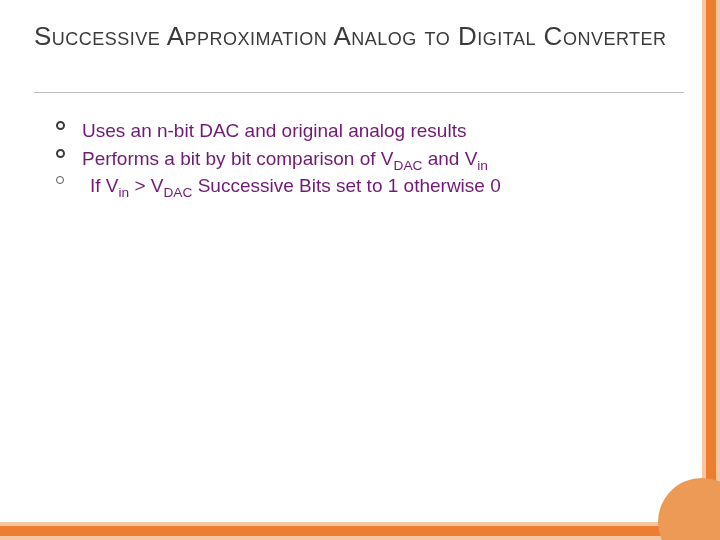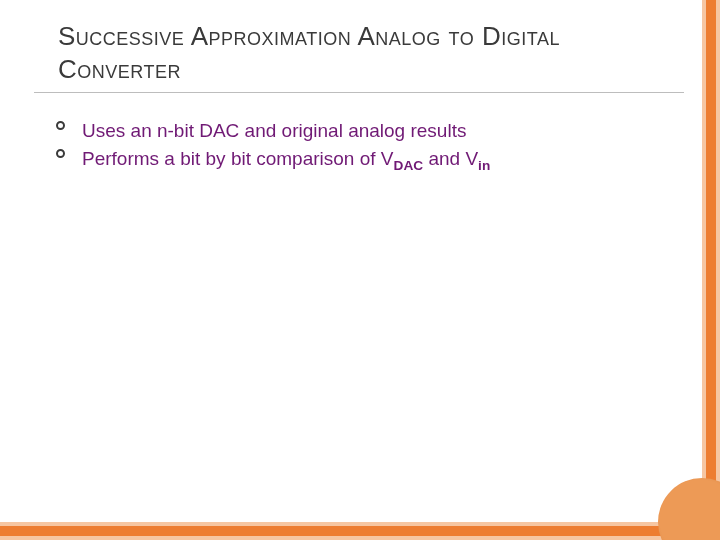--- a/index.html
+++ b/index.html
@@ -71,21 +71,20 @@
     position: absolute;
     left: 34px;
     top: 20px;
     right: 40px;
     font-size: 26px;
     letter-spacing: 0.5px;
     color: #3a3a3a;
     font-weight: 400;
     font-variant: small-caps;
     line-height: 1.25;
-    margin-left: 24px;
   }
   .title-rule {
     position: absolute;
     left: 34px;
     top: 92px;
     right: 36px;
     height: 0;
     border-top: 1px solid #bdbdbd;
   }
   .body {
@@ -131,21 +130,20 @@
     flex: 1 1 auto;
   }
   .sub-indent {
     display:inline-block;
     width: 8px;
   }
   sub {
     font-size: 0.72em;
     vertical-align: sub;
     line-height: 0;
-    font-weight: bold;
   }
 </style>
 </head>
 <body>
 
 <div class="slide">
 
   <div class="title">Successive Approximation Analog to Digital Converter</div>
   <div class="title-rule"></div>
 
@@ -155,20 +153,26 @@
           <span class="ring"></span>
         </span>
         <span class="bullet-text">Uses an n-bit DAC and original analog results</span>
       </div>
       <div class="bullet-row">
         <span class="bullet-mark">
           <span class="ring"></span>
         </span>
         <span class="bullet-text">Performs a bit by bit comparison of V<sub>DAC</sub> and V<sub>in</sub></span>
       </div>
+      <div class="bullet-row sub">
+        <span class="bullet-mark">
+          <span class="ring small"></span>
+        </span>
+        <span class="bullet-text"><span class="sub-indent"></span>If V<sub>in</sub> &gt; V<sub>DAC</sub> Successive Bits set to 1 otherwise 0</span>
+      </div>
     </div>
 
   <div class="hstripe-outer"></div>
   <div class="hstripe-inner"></div>
   <div class="stripe stripe-outer"></div>
   <div class="stripe stripe-inner"></div>
   <div class="corner-circle"></div>
 </div>
 
 </body></html>

